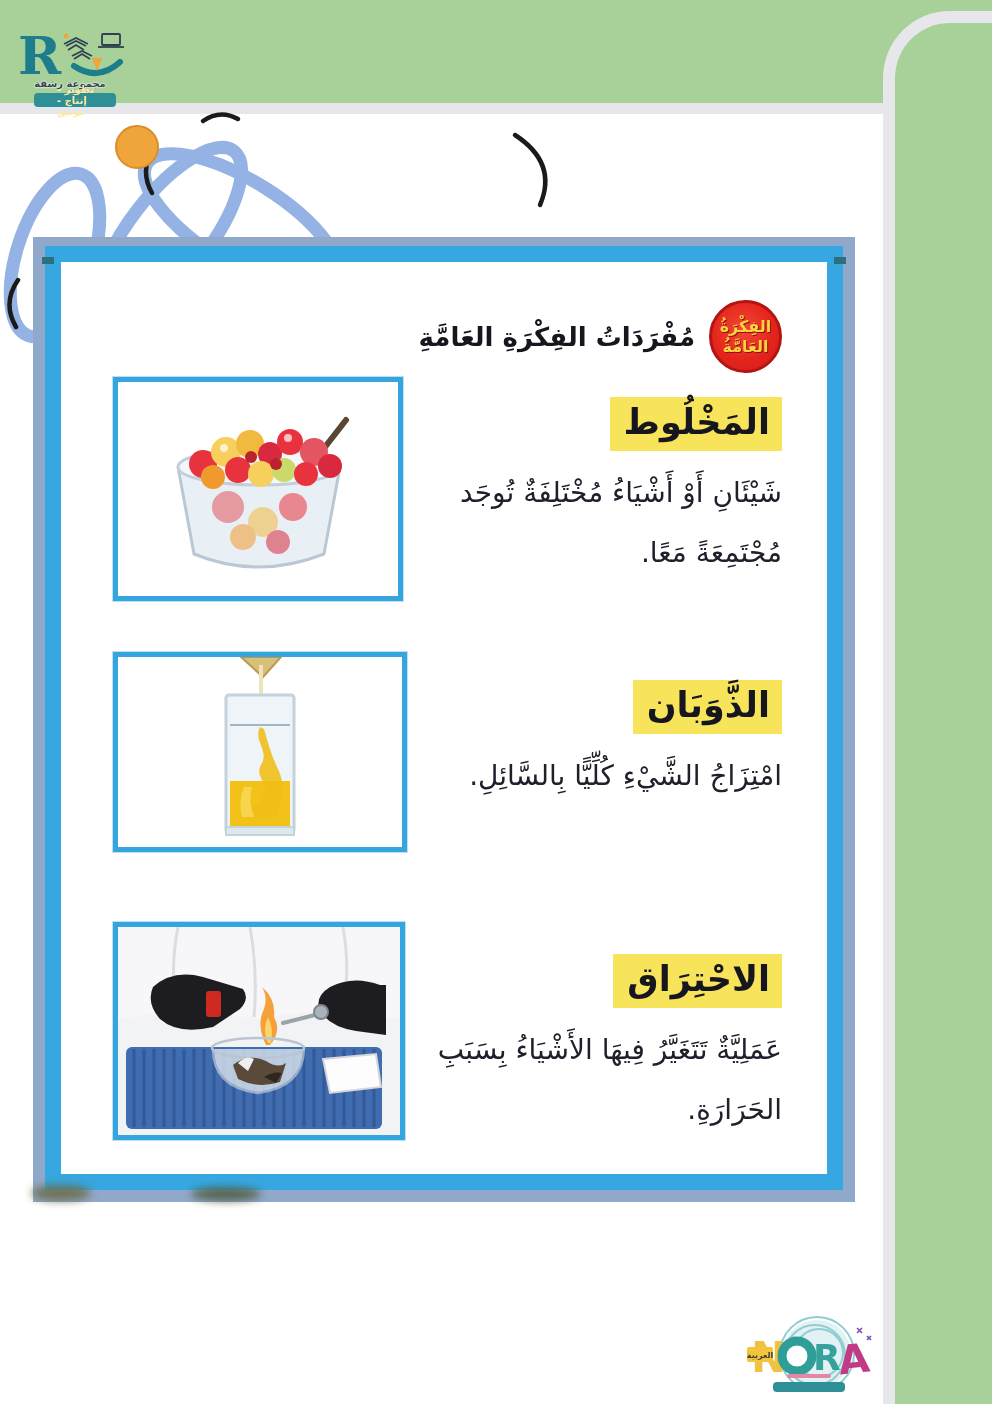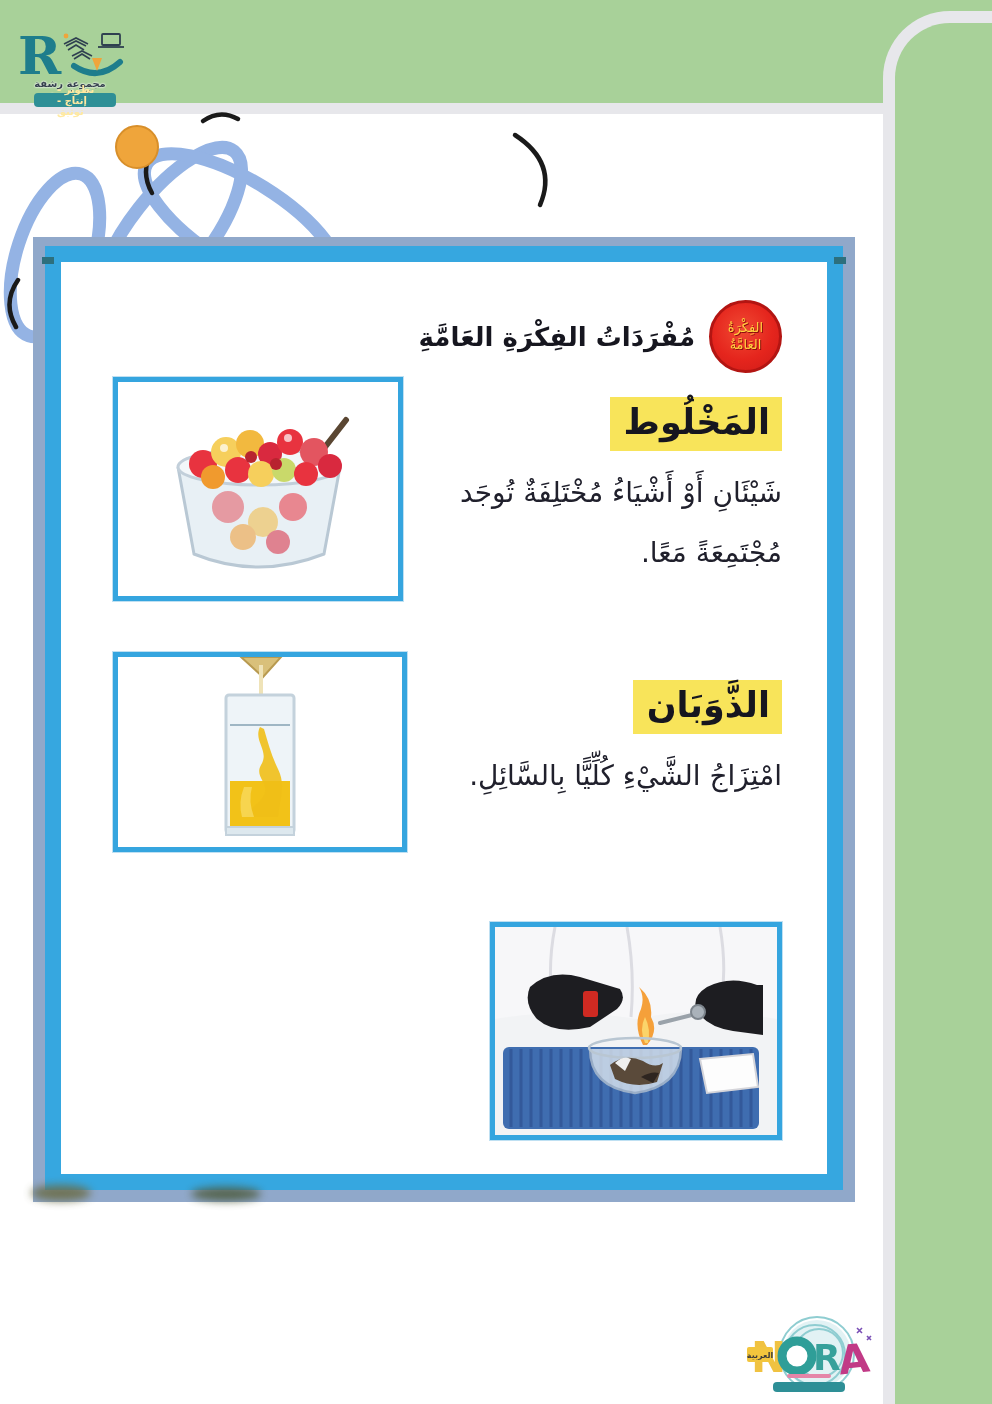--- a/index.html
+++ b/index.html
@@ -37,21 +37,21 @@
   .corner-accent.tr { right:9px; top:20px; }
   .card-blob { position:absolute; filter:blur(4px); opacity:0.85; z-index:6; border-radius:50%; }
 
   
   .vocab-header { position:absolute; top:38px; right:45px; display:flex; flex-direction:row;
                   align-items:center; gap:14px; direction:rtl; z-index:2; }
   .badge { width:73px; height:73px; border-radius:50%;
            background:radial-gradient(circle at 45% 40%, #f04a33 0%, #e5251d 55%, #cd1b18 100%);
            border:3px solid #b31512; display:flex; flex-direction:column; align-items:center;
            justify-content:center; line-height:1.25; }
-  .badge div { color:#ffd23f; font-size:13px; font-weight:normal; text-shadow:1px 1px 0 #8d0e0e; }
+  .badge div { color:#ffd23f; font-size:16px; font-weight:bold; text-shadow:1px 1px 0 #8d0e0e; }
   .page-title { font-size:26px; font-weight:bold; color:#16161f; }
 
   
   .vocab-row { position:absolute; left:52px; right:45px; display:flex; direction:rtl;
                justify-content:space-between; align-items:flex-start; }
   .text-col { width:430px; text-align:right; direction:rtl; }
   .term { display:inline-block; background:#f8e45a; color:#16161f; font-size:35px; font-weight:bold;
           padding:5px 12px 9px 14px; }
   .def { margin-top:12px; font-size:28px; line-height:2.15; color:#20202c; }
   .img-frame { border:5px solid #35a5df; background:#ffffff; outline:1px solid #bfe0f2; }
@@ -175,20 +175,24 @@
               <rect x="112" y="124" width="60" height="48" fill="#f2c218"></rect>
               <path d="M142,70 C135,84 152,94 143,108 C136,120 152,126 146,138 C140,150 130,150 128,160 L160,160 C162,140 168,128 160,112 C154,100 150,86 146,72 Z" fill="#f0bf17" opacity="0.9"></path>
               <path d="M126,130 Q120,145 124,160 L136,160 Q130,144 134,130 Z" fill="#f7d95e" opacity="0.8"></path>
             </g>
             <rect x="108" y="170" width="68" height="8" fill="#dde8ee" stroke="#c4d2dc" stroke-width="2"></rect>
           </svg>
         </div>
       </section>
 
       <section class="vocab-row" style="top:660px;">
+        <div class="text-col" style="margin-top:32px;">
+          <span class="term">الاحْتِرَاق</span>
+          <div class="def">عَمَلِيَّةٌ تَتَغَيَّرُ فِيهَا الأَشْيَاءُ بِسَبَبِ الحَرَارَةِ.</div>
+        </div>
         <div class="img-frame">
           <svg width="282" height="208" viewBox="0 0 282 208">
             <rect width="282" height="208" fill="#f2f3f5"></rect>
             <path d="M0,0 H282 V92 Q200,78 141,92 Q70,80 0,92 Z" fill="#f7f7f9"></path>
             <path d="M132,0 Q140,45 136,90 M60,0 Q52,40 58,80 M225,0 Q232,40 226,78" stroke="#dcdce2" stroke-width="3" fill="none"></path>
             <path d="M35,60 Q55,42 85,50 L125,62 Q132,72 122,82 L95,100 Q60,108 42,92 Q28,76 35,60 Z" fill="#1d1d21"></path>
             <rect x="88" y="64" width="15" height="26" rx="3" fill="#cf2a22"></rect>
             <path d="M262,58 Q235,48 212,60 Q196,70 202,84 Q212,100 238,104 L268,108 L268,58 Z" fill="#1d1d21"></path>
             <line x1="205" y1="86" x2="165" y2="96" stroke="#9aa2aa" stroke-width="4" stroke-linecap="round"></line>
             <circle cx="203" cy="85" r="7" fill="#aab2ba" stroke="#7d858d" stroke-width="2"></circle>

